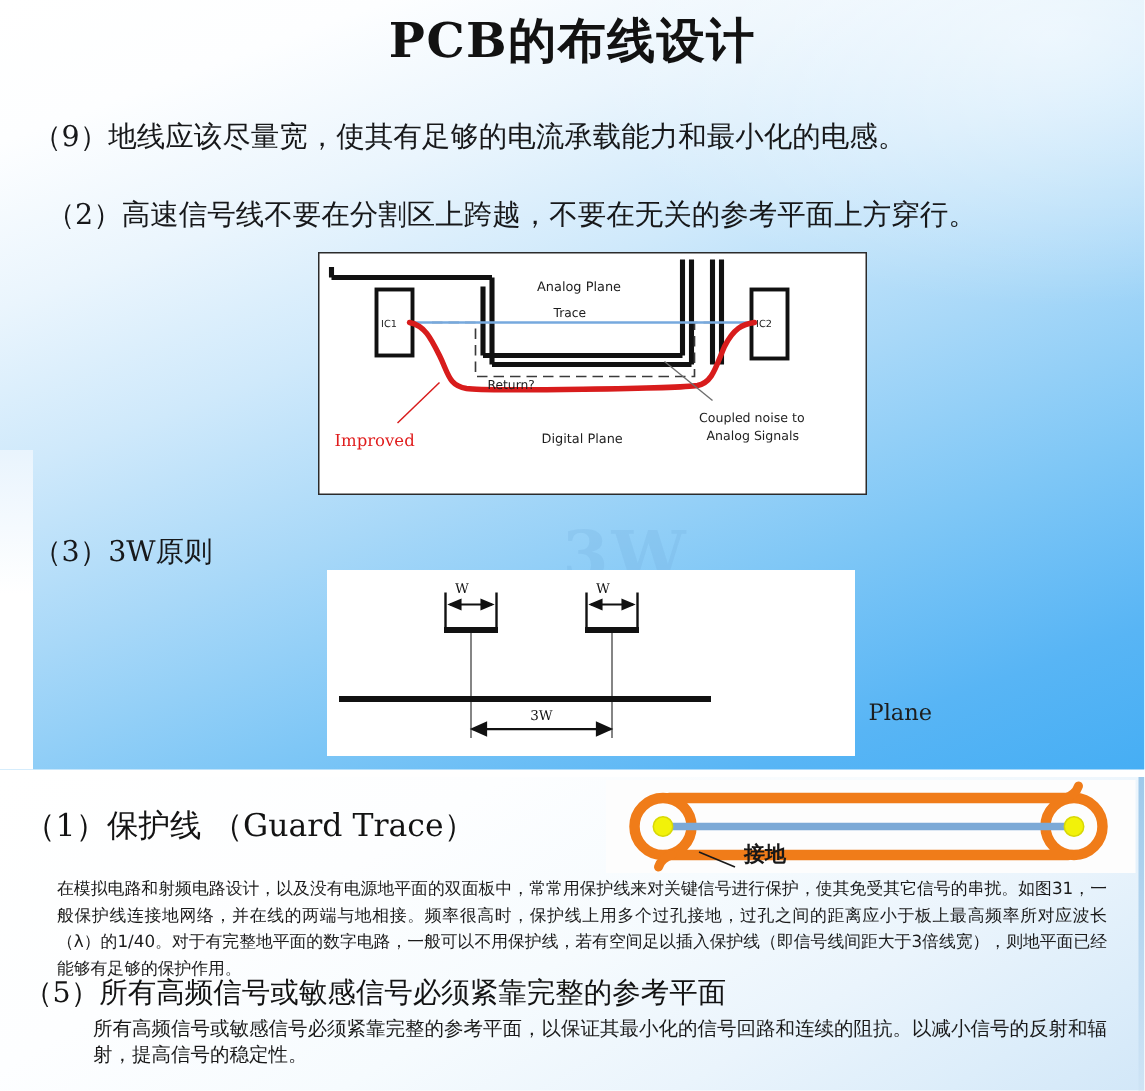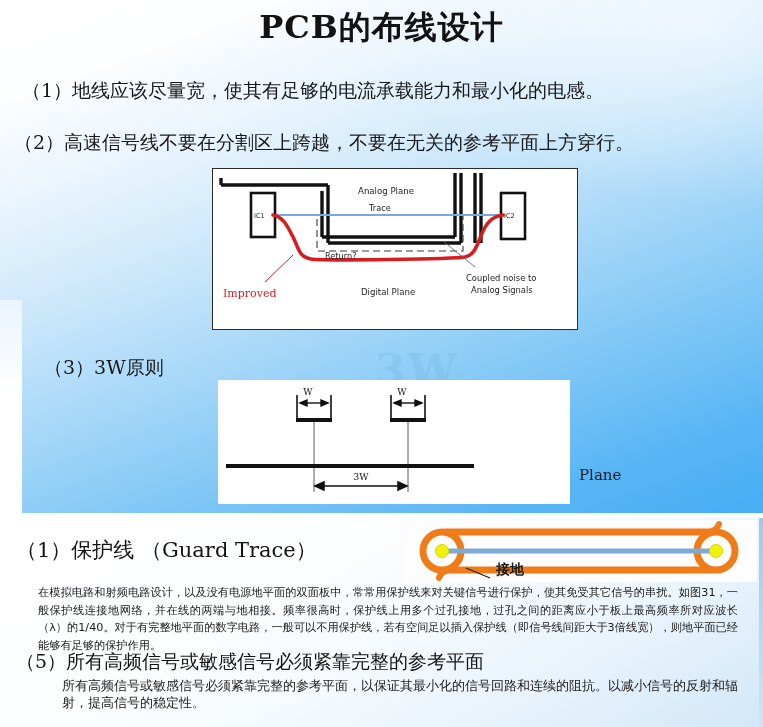--- a/index.html
+++ b/index.html
@@ -44,22 +44,22 @@
     font-family:"DejaVu Serif","Liberation Serif",serif;
     font-weight:bold;
   }
   .bullet{
     position:absolute;
     font-size:19px;color:#17181a;
     white-space:nowrap;
     font-family:"DejaVu Serif","Liberation Serif",serif;
   }
   #b1{left:22px;top:78px;}
-  #b2{left:14px;top:130px;}
-  #b3{left:22px;top:355px;margin-left:22px;}
+  #b2{left:31px;top:130px;}
+  #b3{left:22px;top:355px;}
 
   
   #wm3w{
     position:absolute;left:375px;top:345px;
     font-size:44px;font-weight:bold;
     color:rgba(120,180,225,0.30);
     letter-spacing:2px;
     font-family:"DejaVu Serif","Liberation Serif",serif;
   }
 
@@ -137,21 +137,21 @@
 </head>
 <body>
 
 <div id="slide1">
 
   <div class="topright-glow"></div>
   <div class="left-sliver"></div>
 
   <div id="slide-title">PCB的布线设计</div>
 
-  <div class="bullet" id="b1">（1）地线应该尽量宽，使其有足够的电流承载能力和最小化的电感。</div>
+  <div class="bullet" id="b1">（9）地线应该尽量宽，使其有足够的电流承载能力和最小化的电感。</div>
   <div class="bullet" id="b2">（2）高速信号线不要在分割区上跨越，不要在无关的参考平面上方穿行。</div>
   <div class="bullet" id="b3">（3）3W原则</div>
 
   <div id="wm3w">3W</div>
 
   <div id="diagram1">
     <svg width="364" height="160" viewBox="0 0 364 160">
 
       <g fill="none" stroke="#111111" stroke-width="3.4">
 

